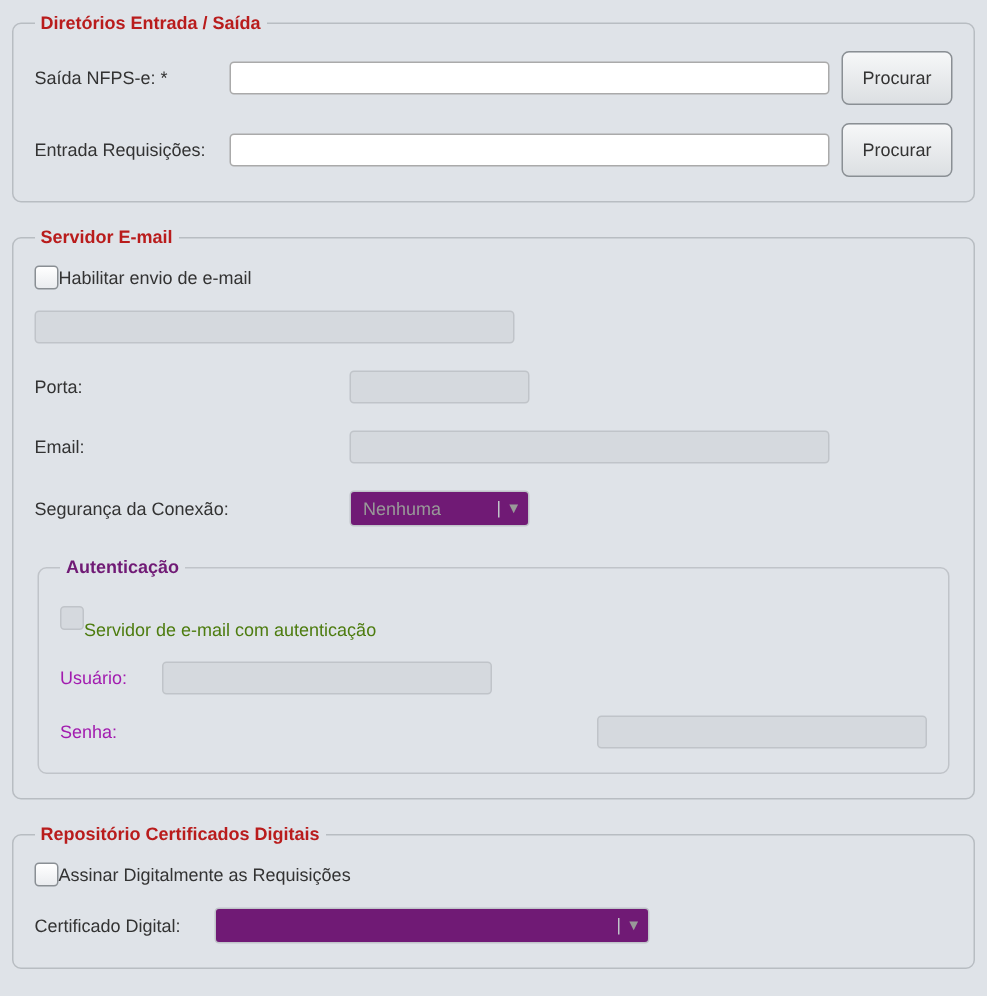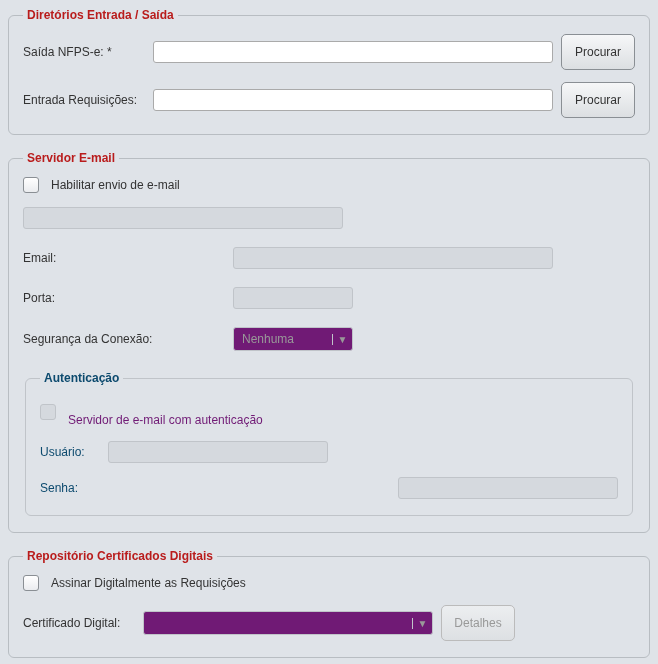--- a/index.html
+++ b/index.html
@@ -65,38 +65,38 @@
     }
     .btn.disabled {
       color: #999;
       border-color: #bbb;
       background: linear-gradient(#eceef0, #dde0e3);
       cursor: default;
     }
     .check-row {
       display: flex;
       align-items: center;
-      gap: 12px;
+      gap: 0;
       margin-bottom: 14px;
     }
     .checkbox {
       width: 16px;
       height: 16px;
       border: 1px solid #8a8f94;
       border-radius: 3px;
       background: linear-gradient(#fff,#eaecef);
       display: inline-block;
       flex-shrink: 0;
     }
     .checkbox.disabled {
       background: #d5d9de;
       border-color: #c0c4c9;
     }
     .check-label { font-size: 12px; }
-    .check-label.disabled { color: #701a75; margin-top: 16px; }
+    .check-label.disabled { color: #4d7c0f; margin-top: 16px; }
     .email-field-row {
       display: flex;
       align-items: center;
       margin-bottom: 18px;
     }
     .email-label { width: 210px; font-size: 12px; }
     .select-wrap {
       position: relative;
       display: inline-flex;
       align-items: center;
@@ -120,32 +120,32 @@
       color: #999;
     }
     .select-wide { width: 280px; }
     fieldset.inner {
       border: 1px solid #c0c4c9;
       margin: 8px 2px 0 2px;
       padding: 12px 14px 16px 14px;
     }
     fieldset.inner legend {
       font-weight: bold;
-      color: #0c4a6e;
+      color: #701a75;
       font-size: 12px;
     }
     .auth-row {
       display: flex;
       align-items: center;
       margin-bottom: 14px;
     }
     .auth-label {
       width: 68px;
       font-size: 12px;
-      color: #0c4a6e;
+      color: #a21caf;
     }
     .save-wrap {
       text-align: center;
       padding: 2px 0 6px 0;
     }
     .save-wrap .btn { margin: 0; min-width: 80px; }
     .input-sm { width: 120px; }
     .input-md { width: 320px; }
     .input-auth { width: 220px; }
   </style>
@@ -174,27 +174,27 @@
   <div class="check-row">
     <span class="checkbox"></span>
     <span class="check-label">Habilitar envio de e-mail</span>
   </div>
 
   <div class="email-field-row">
     <input type="text" class="textfield disabled input-md" value="" style="">
   </div>
 
   <div class="email-field-row">
+    <span class="email-label">Porta:</span>
+    <input type="text" class="textfield disabled input-sm" value="" style="">
+  </div>
+
+  <div class="email-field-row">
     <span class="email-label">Email:</span>
     <input type="text" class="textfield disabled input-md" value="" style="">
-  </div>
-
-  <div class="email-field-row">
-    <span class="email-label">Porta:</span>
-    <input type="text" class="textfield disabled input-sm" value="" style="">
   </div>
 
   <div class="email-field-row" style="margin-bottom:20px;">
     <span class="email-label">Segurança da Conexão:</span>
     <div class="select-wrap">
       <span class="select-value">Nenhuma</span>
       <span class="select-arrow">▼</span>
     </div>
   </div>
 
@@ -225,19 +225,18 @@
     <span class="checkbox"></span>
     <span class="check-label">Assinar Digitalmente as Requisições</span>
   </div>
 
   <div class="row" style="margin-bottom:0;">
     <span style="width:120px;">Certificado Digital:</span>
     <div class="select-wrap select-wide" style="flex:1; max-width:290px;">
       <span class="select-value"></span>
       <span class="select-arrow">▼</span>
     </div>
-    <button class="btn disabled">Detalhes</button>
   </div>
 </fieldset>
 
 <div class="save-wrap">
   <button class="btn">Salvar</button>
 </div>
 
 </body></html>

